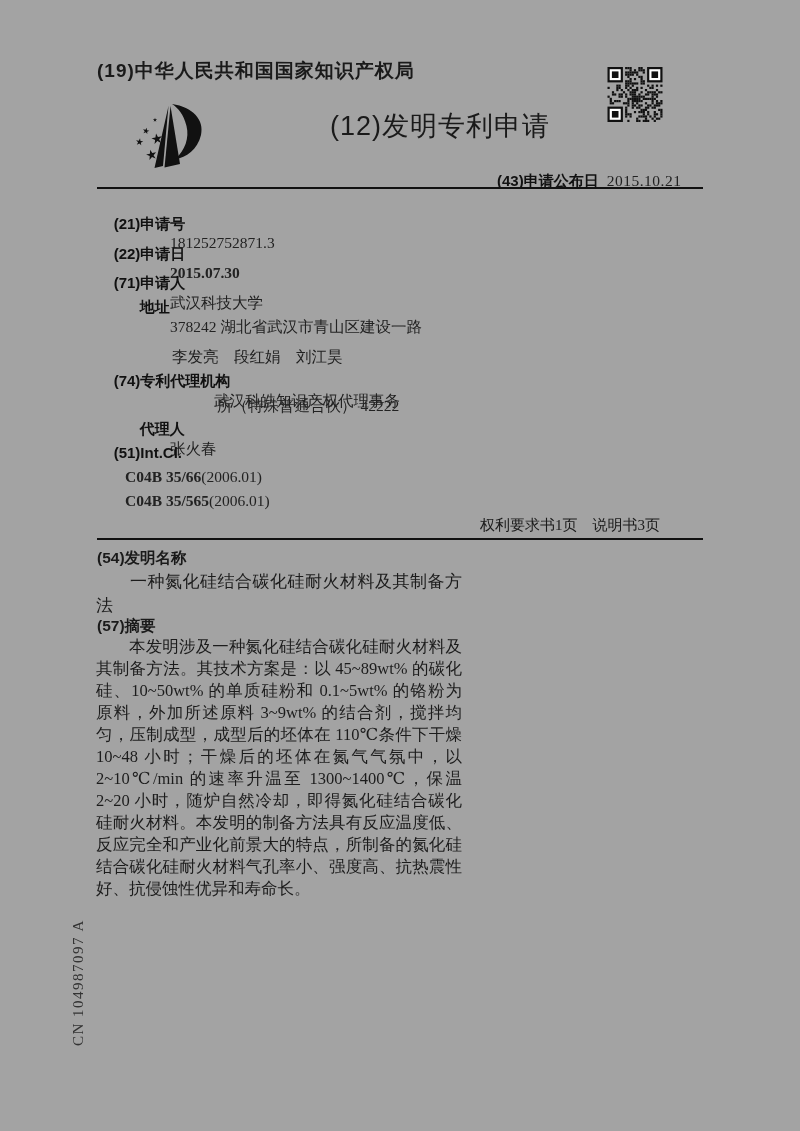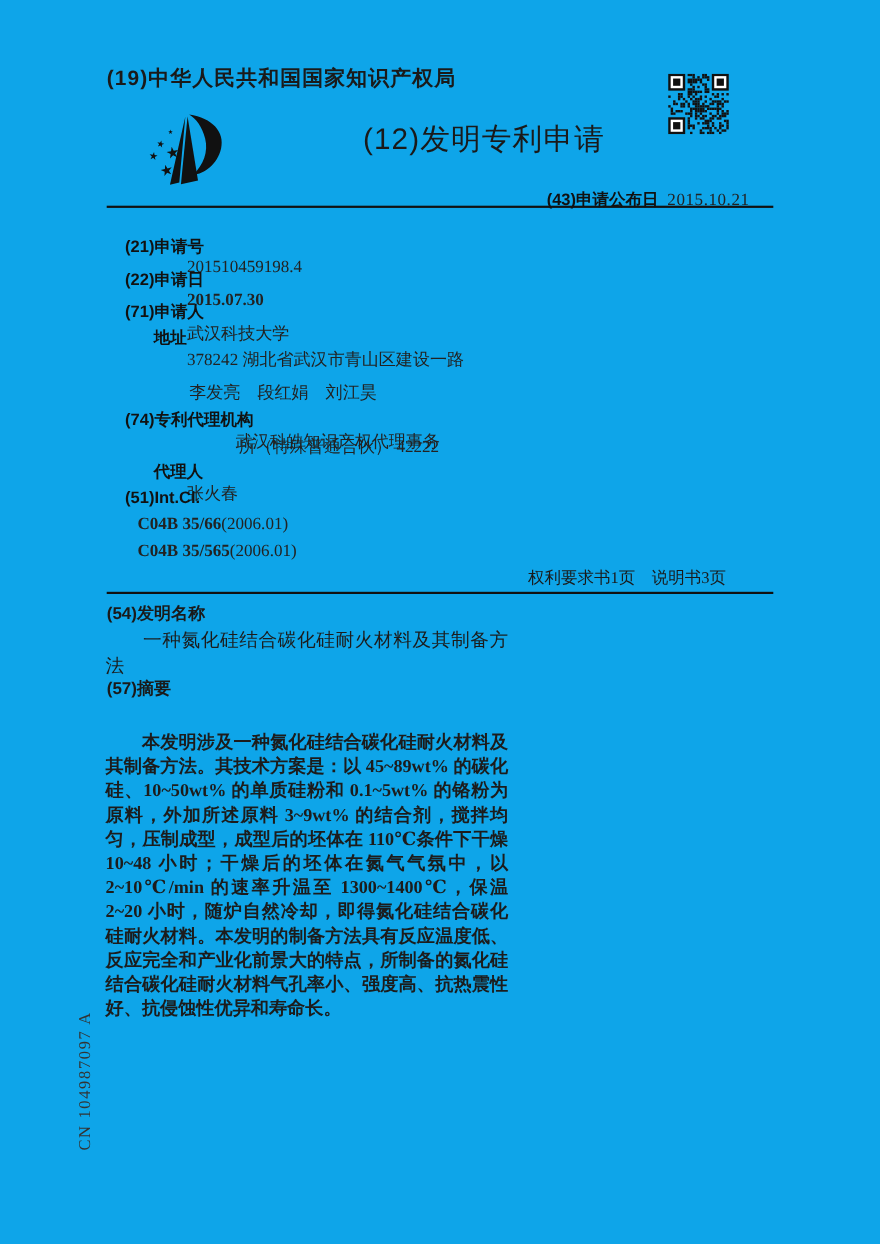--- a/index.html
+++ b/index.html
@@ -1,21 +1,21 @@
 <!DOCTYPE html>
 <html><head>
 <meta charset="utf-8">
 <style>
   * { box-sizing: border-box; }
   html, body { margin: 0; padding: 0; background: #ffffff; }
   .page {
     position: relative;
     width: 800px;
     height: 1131px;
-    background: #0ea5e9;
+    background: #a3a3a3;
     color: #1a1a1a;
     font-family: "Liberation Sans", sans-serif;
     overflow: hidden;
   }
   .abs { position: absolute; }
   .lbl { font-weight: bold; color: #111; }
   .val { font-family: "Liberation Serif", "DejaVu Serif", serif; color: #222; }
   .rule { position: absolute; height: 2px; background: #111; }
 
   .office-header { left: 97px; top: 58px; font-size: 19px; font-weight: 600; letter-spacing: 1px; }
@@ -32,21 +32,21 @@
   .pages-info { left: 480px; top: 516px; font-size: 15px;
     font-family: "Liberation Serif", "DejaVu Serif", serif; white-space: pre; }
 
   .sec-label { left: 97px; font-size: 15.5px; font-weight: bold; }
   .para {
     left: 96px; width: 366px;
     font-family: "Liberation Serif", "DejaVu Serif", serif;
     text-align: justify; text-indent: 2em; color: #1c1c1c;
   }
   .title-para { top: 570px; font-size: 17px; line-height: 24px; }
-  .abstract-para { top: 664px; font-size: 16.5px; line-height: 22px; font-weight: bold; }
+  .abstract-para { top: 636px; font-size: 16.5px; line-height: 22px; }
 
   .side-number {
     left: 70px; top: 1046px;
     transform: rotate(-90deg); transform-origin: 0 0;
     font-family: "Liberation Serif", "DejaVu Serif", serif;
     font-size: 15px; letter-spacing: 1.5px; white-space: nowrap; color: #333;
   }
 
   .logo-wrap { left: 123px; top: 98px; width: 100px; height: 86px; }
   .qr-wrap { left: 605px; top: 67px; width: 60px; height: 55px; }
@@ -293,21 +293,21 @@
   <div class="abs doc-type">(12)发明专利申请</div>
 
   <div class="abs pub-row" style="left:497px; top:172px;">
     <span class="lbl">(43)申请公布日</span><span class="val">2015.10.21</span>
   </div>
 
   <div class="rule" style="left:97px; top:187px; width:606px;"></div>
 
   <div class="abs bib-row" style="top:198px;">
     <span class="lbl">(21)申请号</span>
-    <span class="val" style="left:73px;">201510459198.4</span>
+    <span class="val" style="left:73px;">181252752871.3</span>
   </div>
 
   <div class="abs bib-row" style="top:228px;">
     <span class="lbl">(22)申请日</span>
     <span class="val" style="left:73px;font-weight:bold;">2015.07.30</span>
   </div>
 
   <div class="abs bib-row" style="top:257px;">
     <span class="lbl">(71)申请人</span>
     <span class="val" style="left:73px;">武汉科技大学</span>

